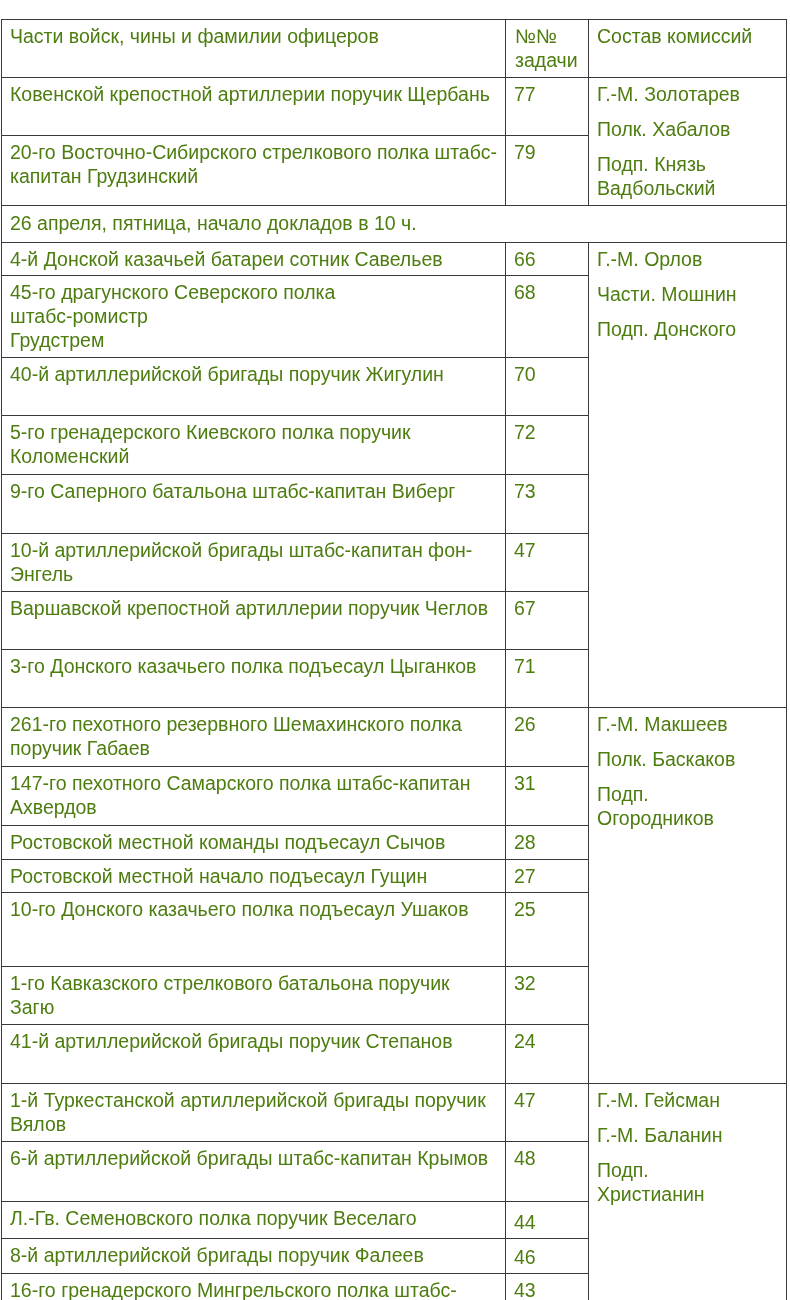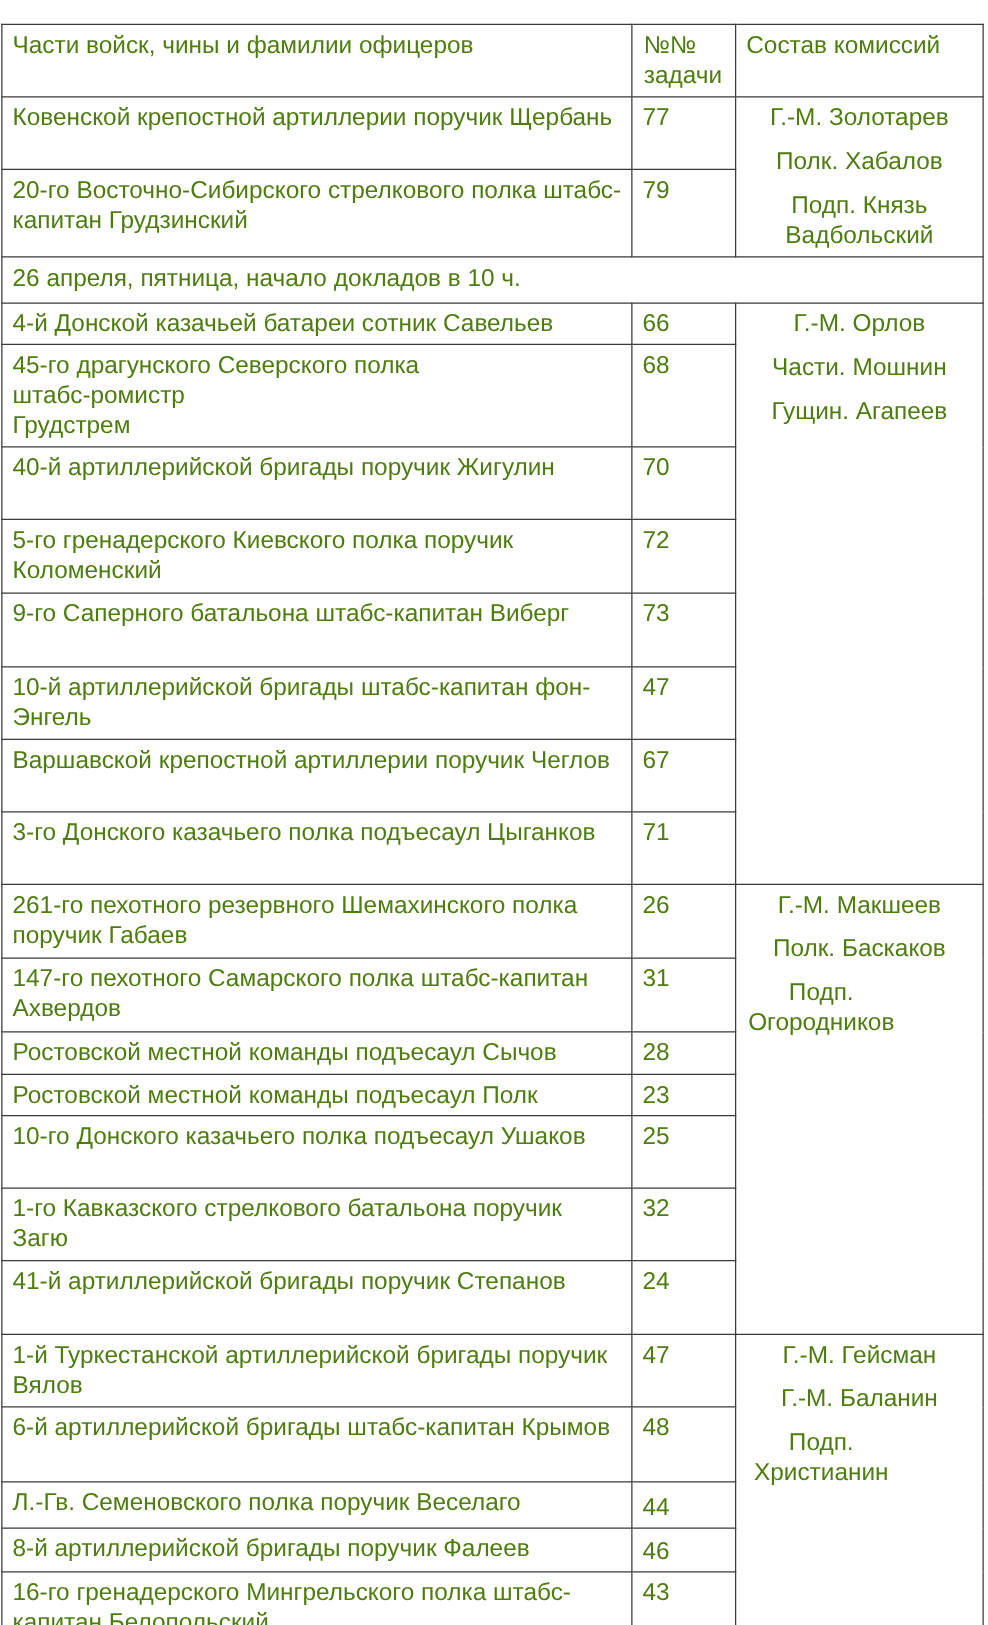--- a/index.html
+++ b/index.html
@@ -18,21 +18,21 @@
     table.commission-table td {
       border: 1.5px solid #3a3a3a;
       vertical-align: top;
       padding: 4px 8px 4px 8px;
       overflow: hidden;
     }
     col.c1 { width: 504px; }
     col.c2 { width: 83px; }
     col.c3 { width: 198px; }
     td.num { padding-left: 9px; }
-    td.comm { padding-top: 3px; text-align: center; }
+    td.comm { padding-top: 3px; }
     .comm-line { display: block; margin-bottom: 11px; }
     .comm-line:last-child { margin-bottom: 0; }
     tr.section td { padding-top: 5px; padding-bottom: 4px; }
   </style>
 </head>
 <body>
 
 <table class="commission-table">
   <colgroup>
       <col class="c1">
@@ -63,21 +63,21 @@
     <tr class="section" style="height:37px">
       <td colspan="3">26 апреля, пятница, начало докладов в 10 ч.</td>
     </tr>
 
     <tr style="height:16px">
       <td>4-й Донской казачьей батареи сотник Савельев</td>
       <td class="num">66</td>
       <td class="comm" rowspan="8">
         <span class="comm-line">Г.-М. Орлов</span>
         <span class="comm-line">Части. Мошнин</span>
-        <span class="comm-line">Гущин. Агапеев</span>
+        <span class="comm-line">Подп. Донского</span>
       </td>
     </tr>
     <tr style="height:82px">
       <td><span>45-го драгунского Северского полка</span><br><span>штабс-ромистр</span><br><span>Грудстрем</span></td>
       <td class="num">68</td>
     </tr>
     <tr style="height:58px">
       <td>40-й артиллерийской бригады поручик Жигулин</td>
       <td class="num">70</td>
     </tr>
@@ -113,24 +113,24 @@
     </tr>
     <tr style="height:59px">
       <td>147-го пехотного Самарского полка штабс-капитан Ахвердов</td>
       <td class="num">31</td>
     </tr>
     <tr style="height:34px">
       <td>Ростовской местной команды подъесаул Сычов</td>
       <td class="num">28</td>
     </tr>
     <tr style="height:33px">
-      <td>Ростовской местной команды подъесаул Полк</td>
-      <td class="num">23</td>
+      <td>Ростовской местной начало подъесаул Гущин</td>
+      <td class="num">27</td>
     </tr>
-    <tr style="height:58px">
+    <tr style="height:74px">
       <td>10-го Донского казачьего полка подъесаул Ушаков</td>
       <td class="num">25</td>
     </tr>
     <tr style="height:58px">
       <td>1-го Кавказского стрелкового батальона поручик Загю</td>
       <td class="num">32</td>
     </tr>
     <tr style="height:59px">
       <td>41-й артиллерийской бригады поручик Степанов</td>
       <td class="num">24</td>

